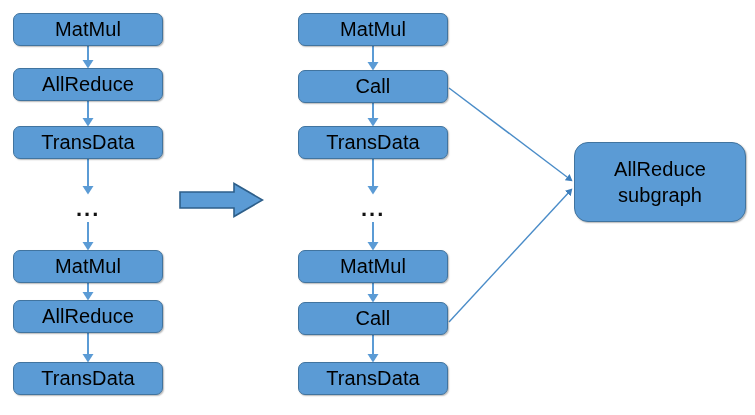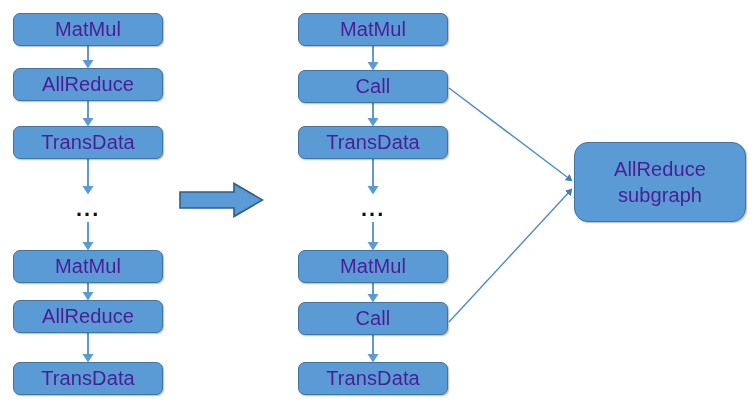--- a/index.html
+++ b/index.html
@@ -17,21 +17,21 @@
     height: 415px;
     background: #ffffff;
     overflow: hidden;
   }
   .node {
     position: absolute;
     box-sizing: border-box;
     background: #5B9BD5;
     border: 1px solid #41749F;
     border-radius: 7px;
-    color: #4c1d95;
+    color: #000000;
     display: flex;
     align-items: center;
     justify-content: center;
     text-align: center;
     font-size: 20px;
     line-height: 1.12;
     letter-spacing: 0.1px;
     box-shadow: 1px 1px 1.5px rgba(0,0,0,0.28);
     user-select: none;
     white-space: pre-line;

